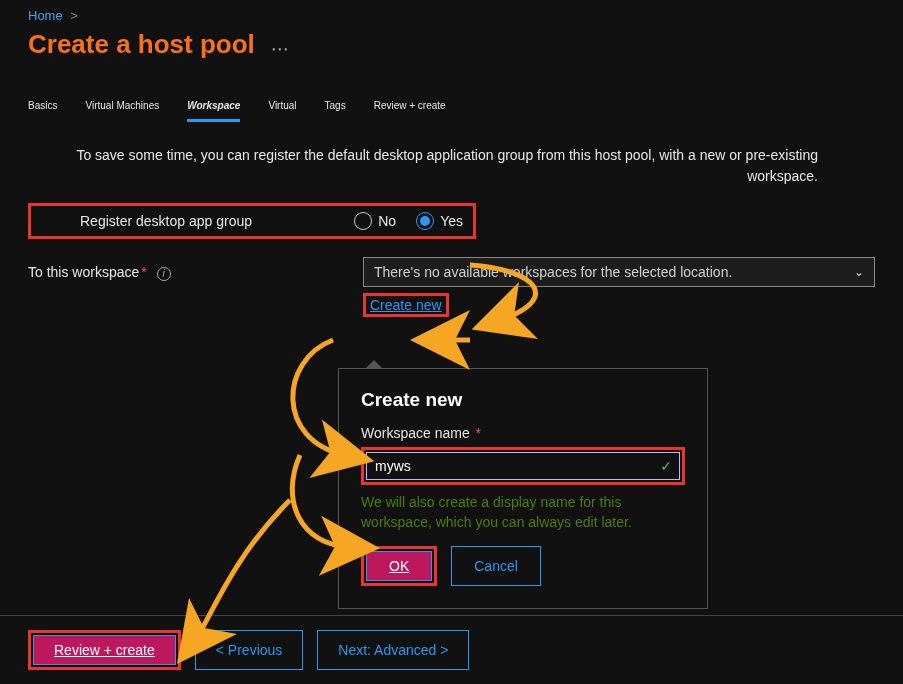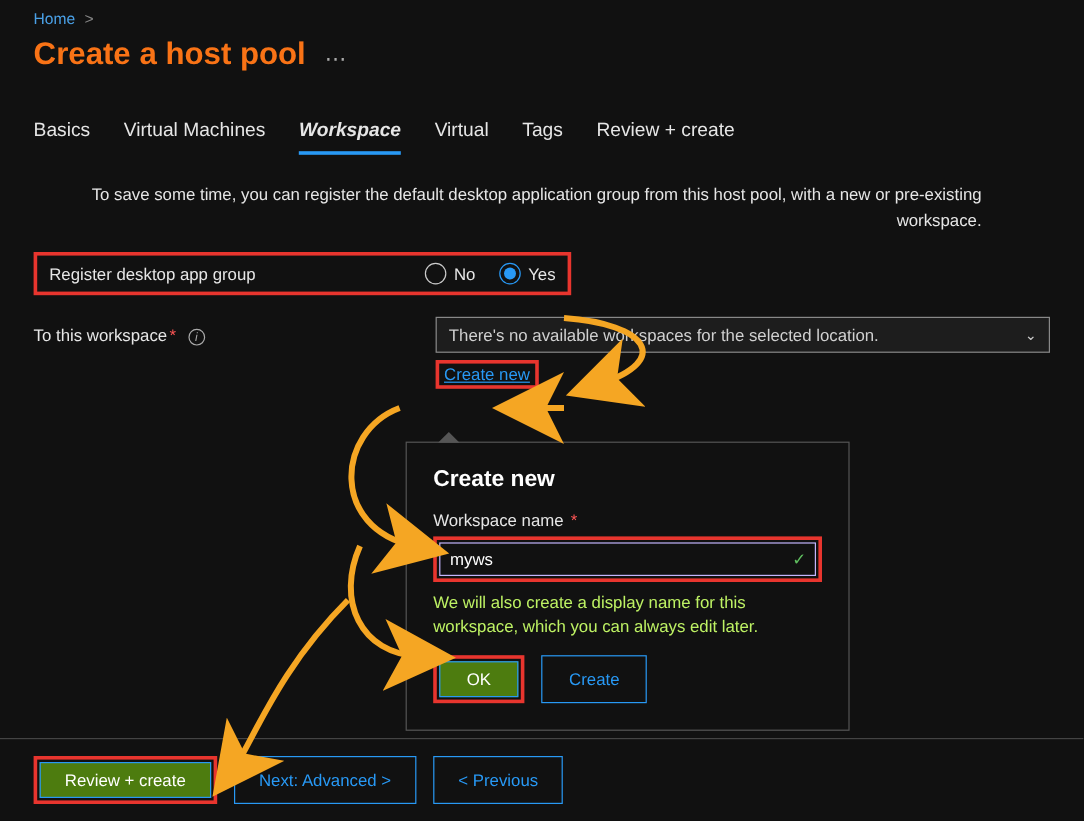--- a/index.html
+++ b/index.html
@@ -13,21 +13,21 @@
     overflow: hidden;
     position: relative;
   }
   .content { padding: 8px 28px 0 28px; }
   .breadcrumb { font-size: 13px; color: #4aa0e6; margin-bottom: 6px; }
   .breadcrumb a { color: #4aa0e6; text-decoration: none; }
   .breadcrumb .sep { color: #888; margin: 0 4px; }
   h1.page-title { font-size: 26px; font-weight: 600; color: #f97316; display: inline-block; margin-right: 12px; }
   .more-dots { color: #aaa; font-size: 18px; vertical-align: middle; }
   .tabs { margin-top: 40px; display: flex; gap: 28px; border-bottom: 1px solid transparent; }
-  .tab { padding-bottom: 8px; color: #e6e6e6; font-size: 16px; cursor: pointer; }
+  .tab { padding-bottom: 8px; color: #e6e6e6; font-size: 10px; cursor: pointer; }
   .tab.active { font-weight: 700; border-bottom: 3px solid #2899f5; font-style: italic; }
   .intro { margin-top: 22px; line-height: 1.5; color: #e6e6e6; max-width: 790px; text-align: right; }
   .form-row { display: flex; align-items: center; margin-top: 18px; }
   .form-label { width: 335px; }
   .red-box { border: 3px solid #e8352e; padding: 6px 10px; }
   .radio-group { display: flex; align-items: center; gap: 20px; margin-left: 10px; }
   .radio { display: inline-flex; align-items: center; gap: 6px; cursor: pointer; }
   .radio-circle { width: 18px; height: 18px; border: 1.5px solid #ccc; border-radius: 50%; display: inline-flex; align-items: center; justify-content: center; }
   .radio.selected .radio-circle { border-color: #2899f5; }
   .radio.selected .radio-dot { width: 10px; height: 10px; background: #2899f5; border-radius: 50%; }
@@ -50,24 +50,24 @@
     content:""; position:absolute; top:-9px; left:26px;
     width:0; height:0; border-left:9px solid transparent; border-right:9px solid transparent;
     border-bottom:9px solid #555;
   }
   .popup h2 { font-size:19px; font-weight:700; color:#fff; margin-bottom:14px;}
   .popup label { font-size:14px; color:#e6e6e6; display:block; margin-bottom:6px;}
   .input-wrap { border:3px solid #e8352e; padding:2px; margin-bottom:8px;}
   .text-input { width:100%; border:1px solid #c4b5fd; background:#111; color:#fff; padding:5px 30px 5px 8px; font-size:14px; outline:none;}
   .input-rel { position:relative; }
   .check-icon { position:absolute; right:8px; top:6px; color:#60c060; font-size:14px;}
-  .popup .helper { font-size:14px; line-height:1.4; margin-bottom:14px; color:#bef264;}
+  .popup .helper { font-size:14px; line-height:1.4; margin-bottom:14px; color:#4d7c0f;}
   .btn-row { display:flex; gap:14px; }
   .btn { padding:6px 22px; font-size:14px; cursor:pointer; border:1px solid #2899f5; background:transparent; color:#2899f5;}
-  .btn.primary { background:#4d7c0f; color:#fff; }
+  .btn.primary { background:#be185d; color:#fff;text-decoration:underline; }
   .btn-redwrap { border:3px solid #e8352e; padding:2px; display:inline-block;}
 
   .footer {
     position:absolute; bottom:0; left:0; right:0;
     border-top:1px solid #444; padding:14px 28px;
     display:flex; gap:14px; background:#111;
   }
   .footer .btn { padding:6px 20px; }
 
   
@@ -92,21 +92,21 @@
     <div class="tab">Virtual Machines</div>
     <div class="tab active">Workspace</div>
     <div class="tab">Virtual</div>
     <div class="tab">Tags</div>
     <div class="tab">Review + create</div>
   </div>
 
   <p class="intro">To save some time, you can register the default desktop application group from this host pool, with a new or pre-existing workspace.</p>
 
   <div class="red-box" style="margin-top:16px; display:flex; align-items:center; width:448px;">
-    <div class="form-label" style="width:auto; flex:1;">Register desktop app group</div>
+    <div class="form-label" style="width:auto; flex:1;margin-left:39px;">Register desktop app group</div>
     <div class="radio-group">
       <div class="radio">
         <span class="radio-circle"></span>
         <span>No</span>
       </div>
       <div class="radio selected">
         <span class="radio-circle">
             <span class="radio-dot"></span>
           </span>
         <span>Yes</span>
@@ -139,30 +139,30 @@
     <div class="input-rel">
       <input class="text-input" type="text" value="myws" style="">
       <span class="check-icon">✓</span>
     </div>
   </div>
   <div class="helper">We will also create a display name for this workspace, which you can always edit later.</div>
   <div class="btn-row">
     <span class="btn-redwrap">
       <button class="btn primary">OK</button>
     </span>
-    <button class="btn">Create</button>
+    <button class="btn">Cancel</button>
   </div>
 </div>
 
 <div class="footer">
   <span class="btn-redwrap">
     <button class="btn primary">Review + create</button>
   </span>
+  <button class="btn">&lt; Previous</button>
   <button class="btn">Next: Advanced &gt;</button>
-  <button class="btn">&lt; Previous</button>
 </div>
 
 <svg class="arrow-svg" style="left:0; top:0;" width="903" height="684">
   <defs>
     <marker id="ah" markerWidth="12" markerHeight="12" refX="6" refY="6" orient="auto">
       <path d="M0,0 L12,6 L0,12 L3,6 Z" fill="#f5a623"></path>
     </marker>
   </defs>
 
   <path d="M470 265 C 540 270, 560 300, 500 320" stroke="#f5a623" stroke-width="5" fill="none" marker-end="url(#ah)"></path>

